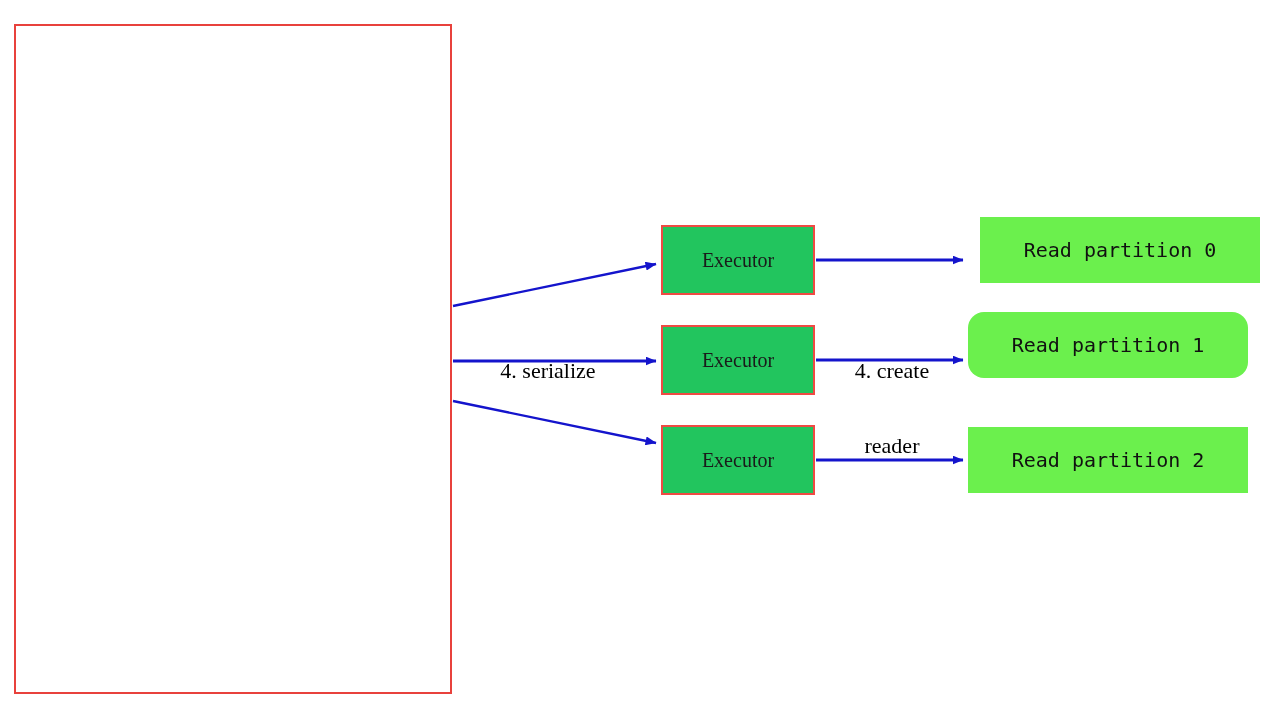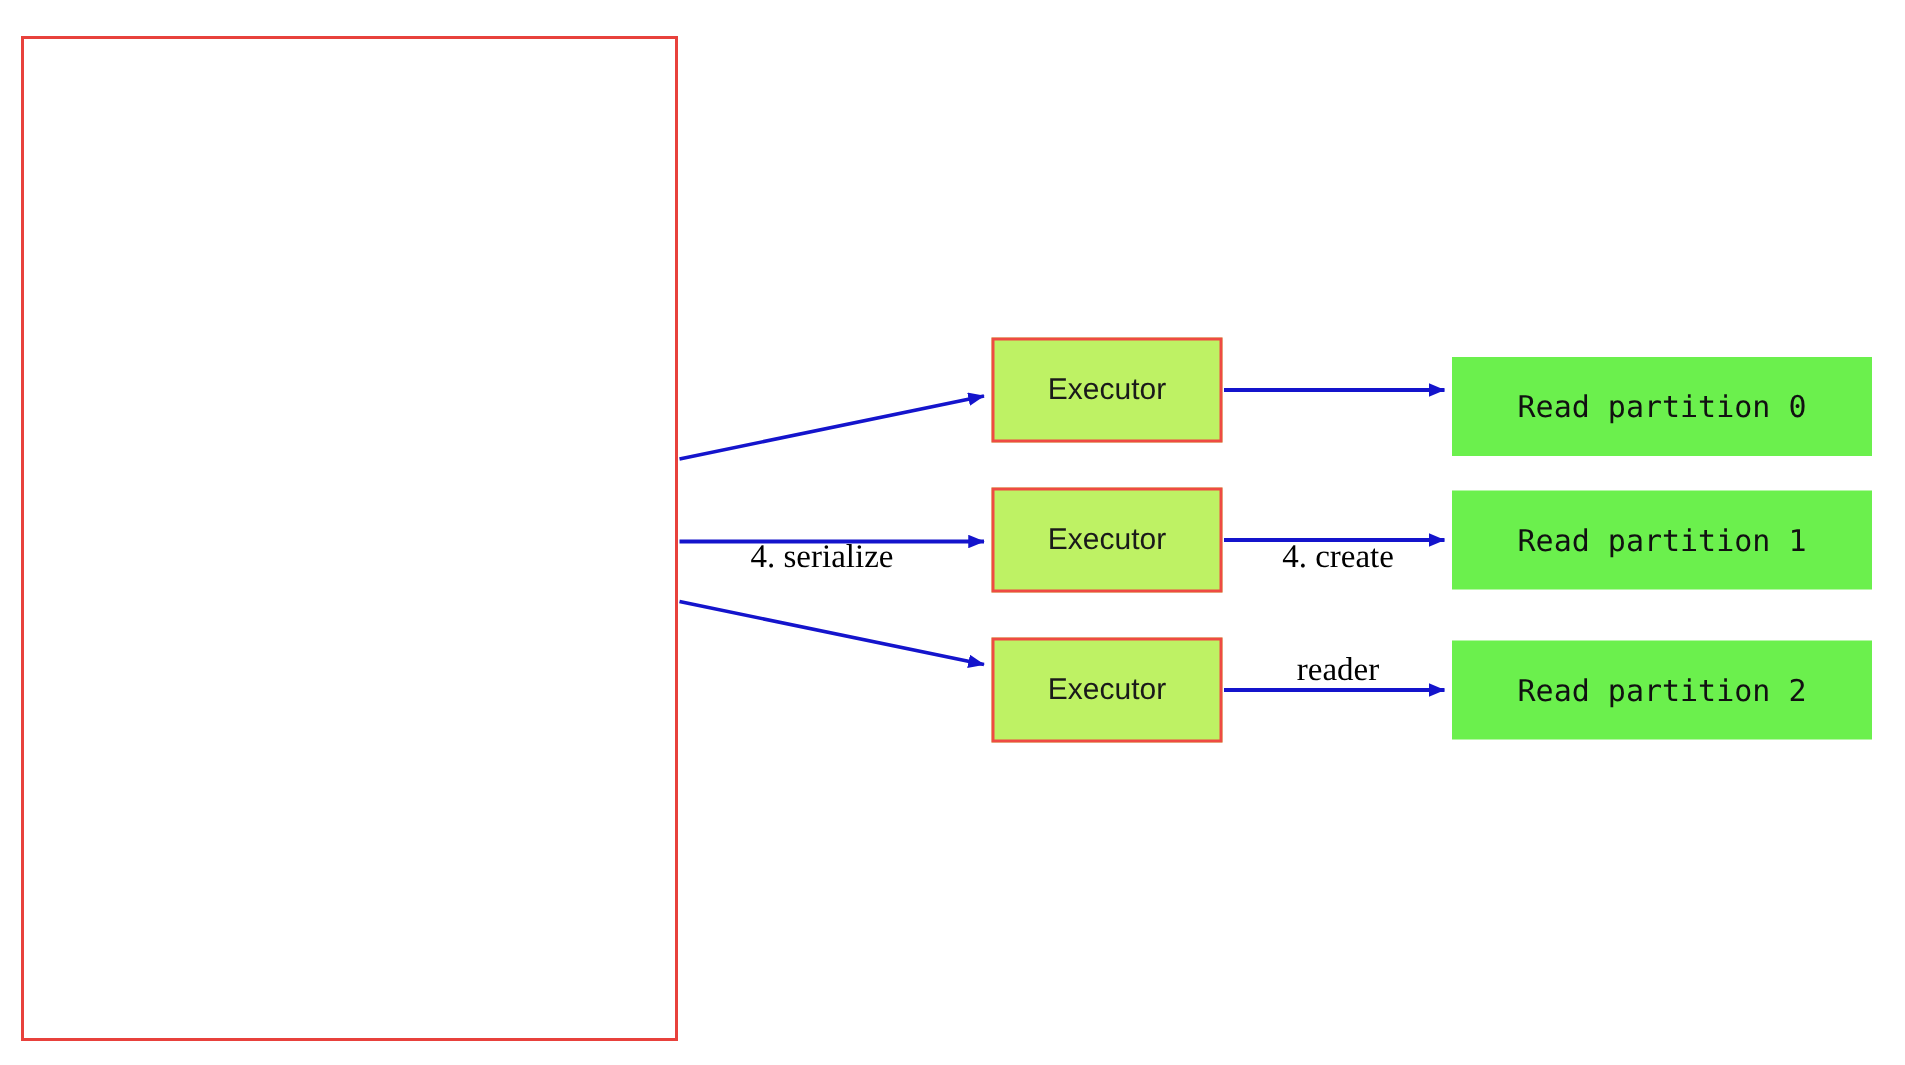--- a/index.html
+++ b/index.html
@@ -59,25 +59,25 @@
   .driver-steps div {
     white-space: pre;
   }
   
   .executor-box {
     position: absolute;
     width: 154px;
     height: 70px;
     box-sizing: border-box;
     border: 2px solid #ef4a43;
-    background: #bef264;
+    background: #22c55e;
     display: flex;
     align-items: center;
     justify-content: center;
-    font-family: Liberation Sans, sans-serif;
+    font-family: Liberation Serif, serif;
     font-size: 20px;
     color: #1a1a1a;
     white-space: pre;
   }
   .exec-1 { left: 661px; top: 225px; }
   .exec-2 { left: 661px; top: 325px; }
   .exec-3 { left: 661px; top: 425px; }
   
   .partition-box {
     position: absolute;
@@ -86,22 +86,22 @@
     height: 66px;
     background: #6bf04d;
     display: flex;
     align-items: center;
     justify-content: center;
     font-family: "DejaVu Sans Mono", "Liberation Mono", monospace;
     font-size: 20px;
     color: #111111;
     white-space: pre;
   }
-  .part-1 { top: 238px; }
-  .part-2 { top: 327px; }
+  .part-1 { top: 217px; margin-left: 12px; }
+  .part-2 { top: 312px; border-radius: 16px; }
   .part-3 { top: 427px; }
   
   .arrow-label {
     position: absolute;
     text-align: center;
     font-family: "Liberation Serif", "DejaVu Serif", serif;
     font-size: 22px;
     line-height: 25px;
     color: #000000;
     white-space: pre;

